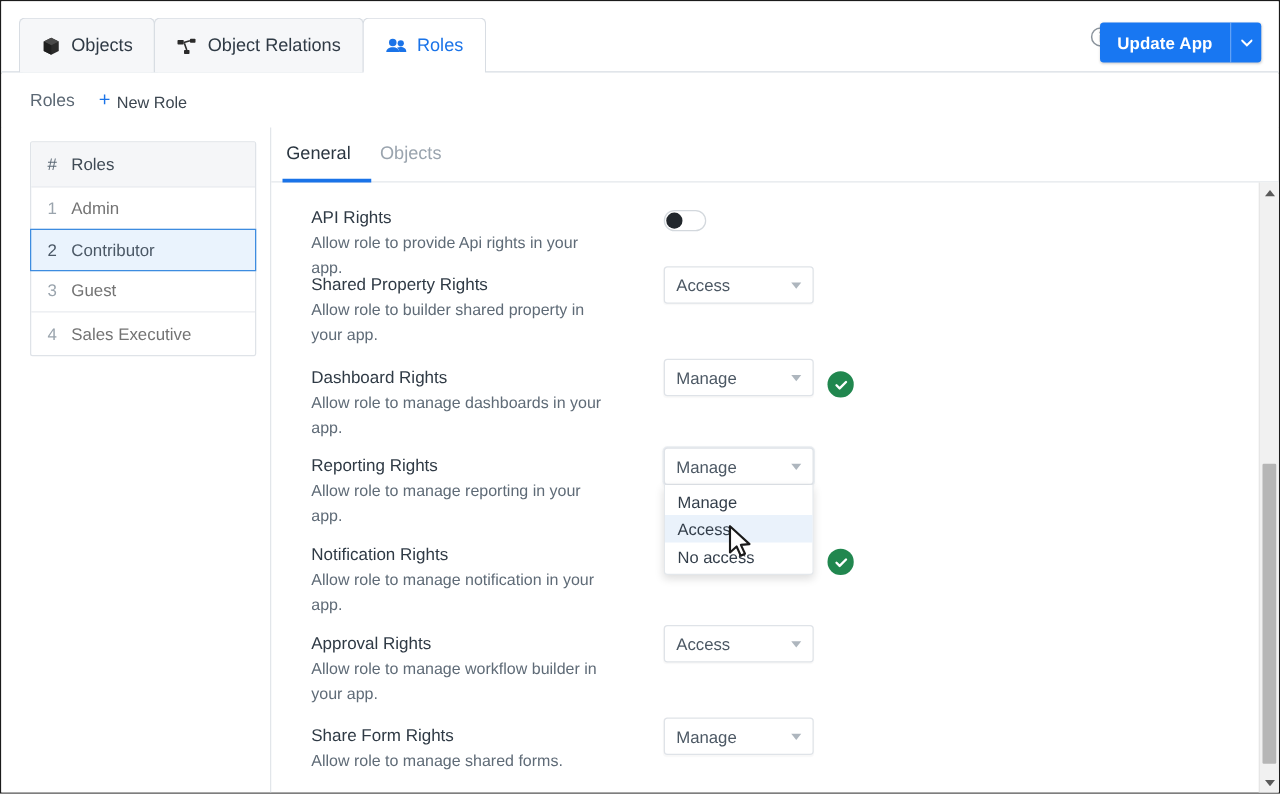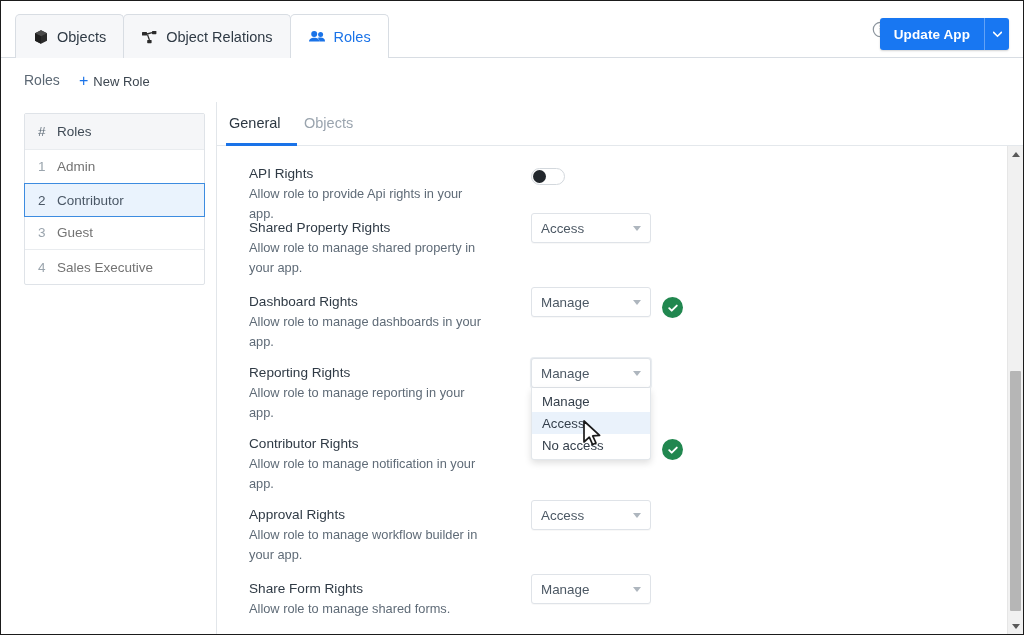--- a/index.html
+++ b/index.html
@@ -432,21 +432,21 @@
             <div class="rdesc">Allow role to provide Api rights in your app.</div>
             <div class="ctrl" style="top:4px;">
               <div class="toggle">
                 <div class="knob"></div>
               </div>
             </div>
           </div>
 
           <div class="right-row" style="top:72px;">
             <div class="rlabel">Shared Property Rights</div>
-            <div class="rdesc">Allow role to manage shared property in your app.</div>
+            <div class="rdesc">Allow role to builder shared property in your app.</div>
             <div class="ctrl" style="top:-5px;">
               <div class="select">
                 <span>Access</span>
                 <span class="sarrow"></span>
               </div>
             </div>
           </div>
 
           <div class="right-row" style="top:146px;">
             <div class="rlabel">Dashboard Rights</div>
@@ -474,21 +474,21 @@
               </div>
               <div class="dropdown">
                 <div class="dopt">Manage</div>
                 <div class="dopt hl">Access</div>
                 <div class="dopt">No access</div>
               </div>
             </div>
           </div>
 
           <div class="right-row" style="top:288px;">
-            <div class="rlabel">Contributor Rights</div>
+            <div class="rlabel">Notification Rights</div>
             <div class="rdesc">Allow role to manage notification in your app.</div>
             <div class="check">
               <svg width="12" height="12" viewBox="0 0 12 12">
                 <path d="M2.2 6.2 4.7 8.7 9.8 3.6" stroke="#ffffff" stroke-width="1.9" fill="none" stroke-linecap="round" stroke-linejoin="round"></path>
               </svg>
             </div>
           </div>
 
           <div class="right-row" style="top:359px;">
             <div class="rlabel">Approval Rights</div>

